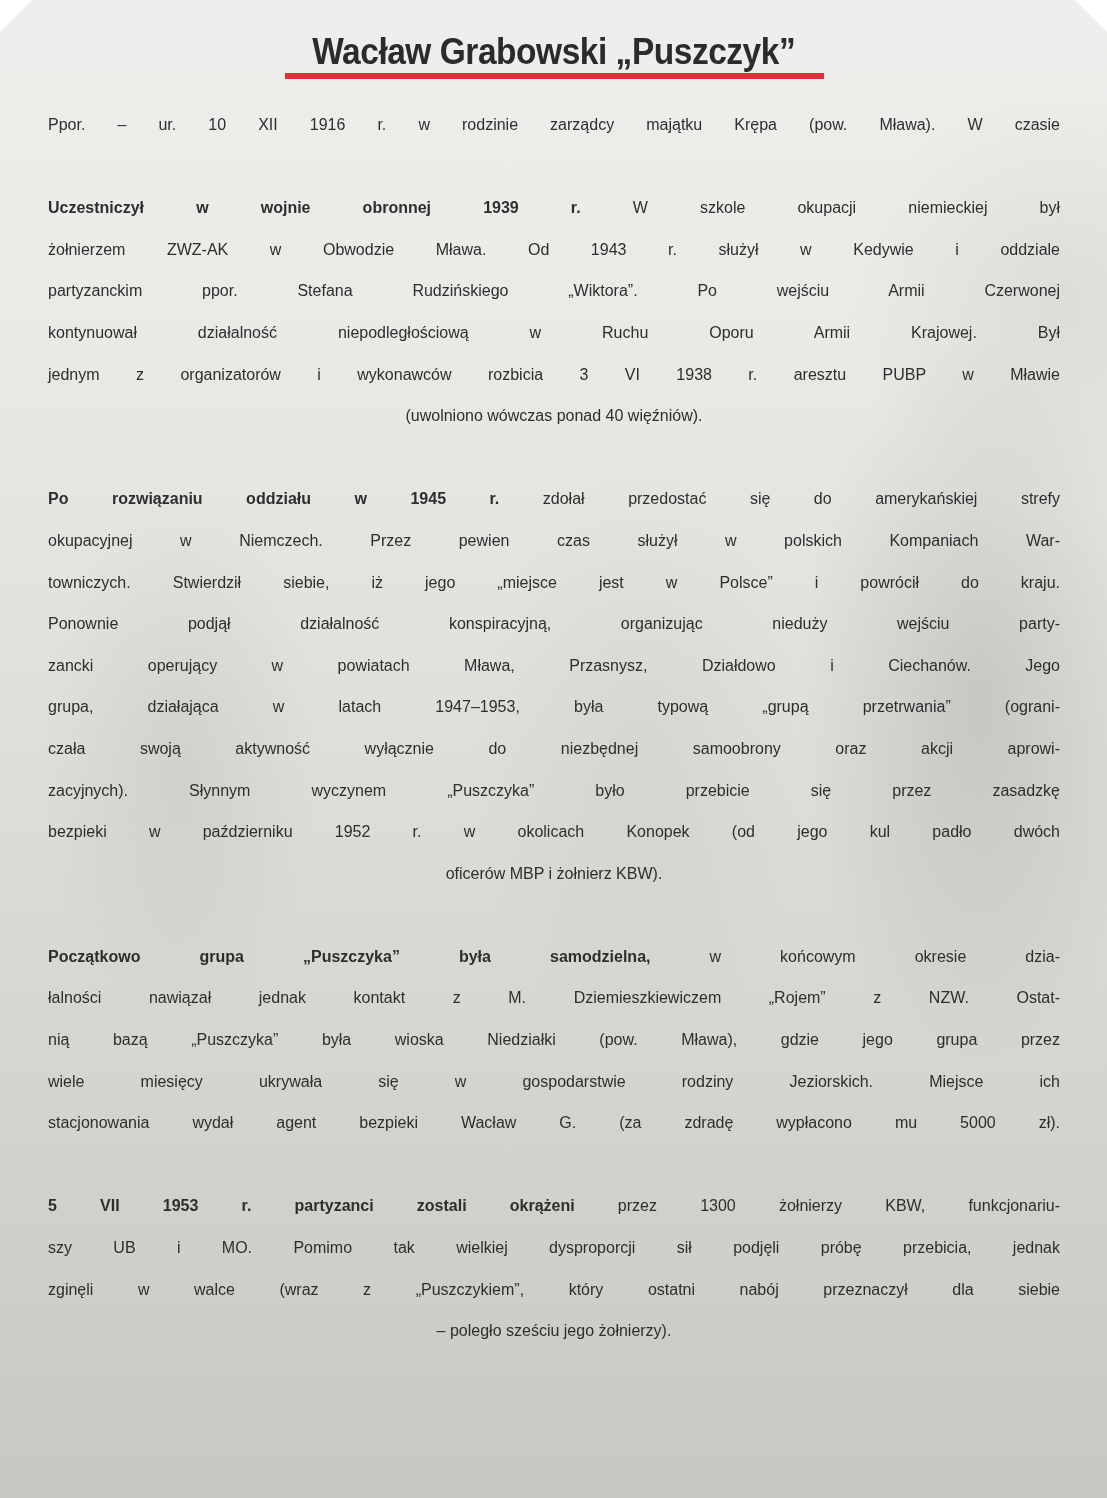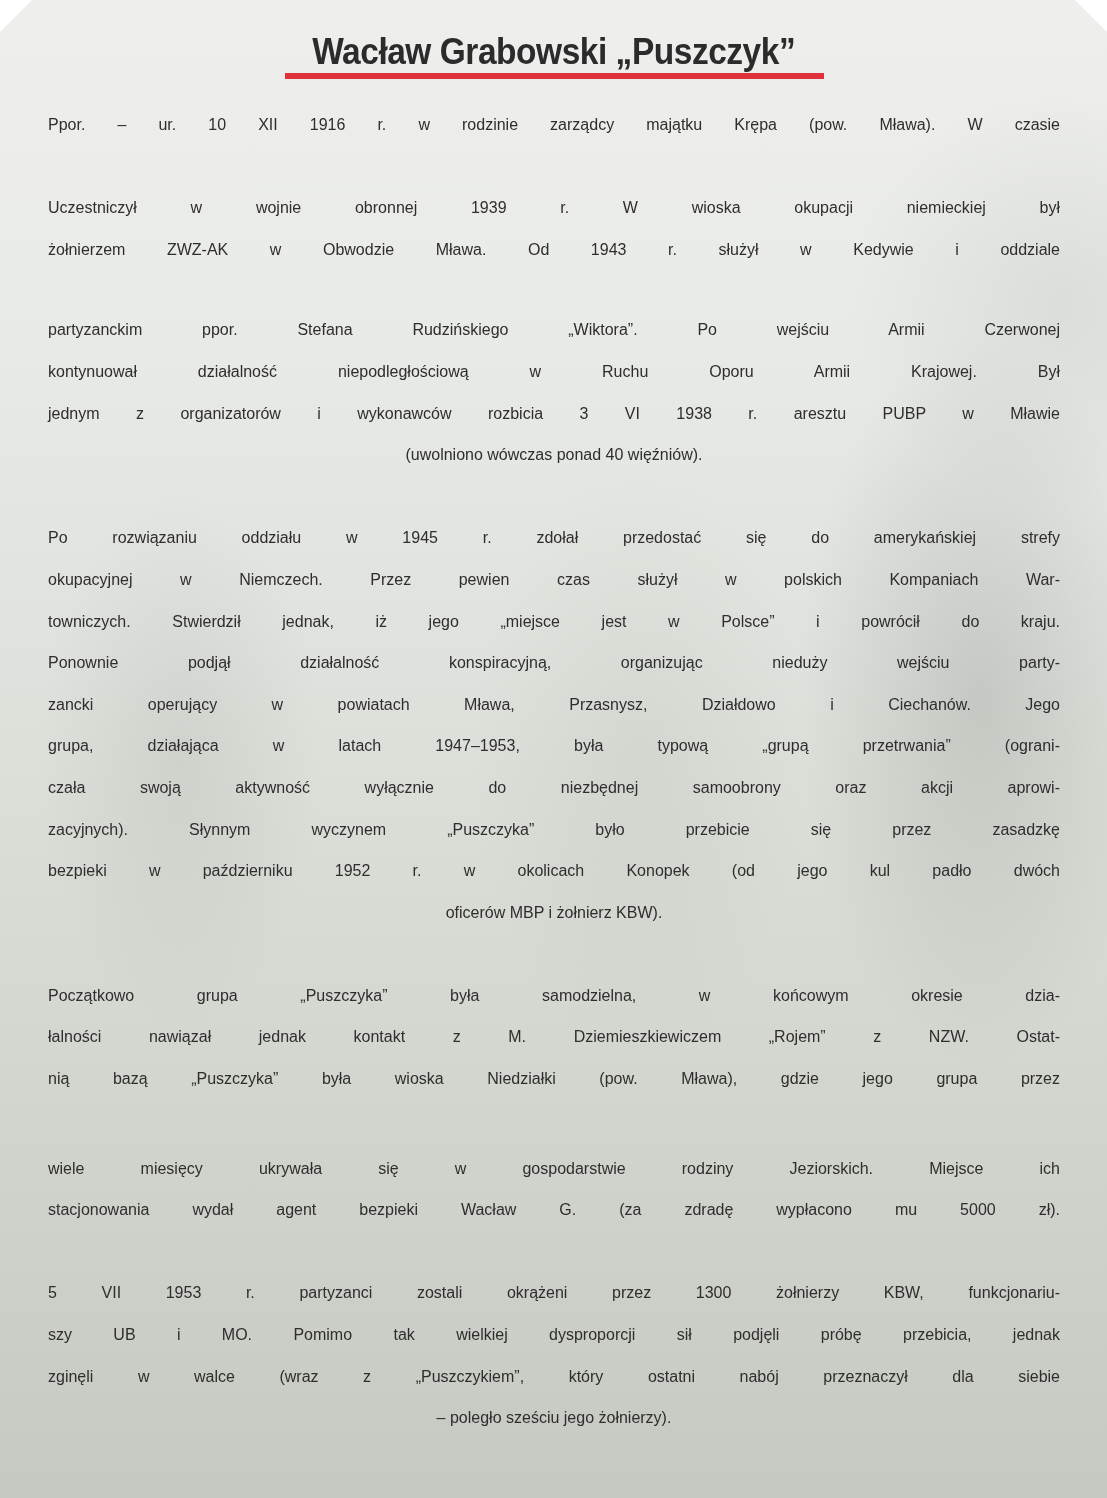--- a/index.html
+++ b/index.html
@@ -31,65 +31,65 @@
   .body-text {
     position: absolute; left: 48px; width: 1012px; top: 104px;
     color: #2e2e2e; font-size: 16px; line-height: 41.6px;
   }
   .para { margin: 0 0 41.6px 0; }
   .line {
     display: block; white-space: nowrap; text-align: justify; text-align-last: justify;
     height: 41.6px; overflow: visible;
   }
   .line.center { text-align: center; text-align-last: center; }
-  .line b { font-weight: 400; }
+  .line b { font-weight: 700; }
   .line .txt { display: inline; }
 </style>
 </head>
 <body>
 
 <div class="page">
   <div class="title-wrap">
     <span class="title">Wacław Grabowski „Puszczyk”</span>
   </div>
   <div class="title-underline"></div>
 
   <div class="body-text" id="body-text">
 
     <div class="para">
       <span class="line" style="white-space: nowrap;"><b></b><span class="txt">Ppor. – ur. 10 XII 1916 r. w rodzinie zarządcy majątku Krępa (pow. Mława). W czasie</span></span>
     </div>
 
     <div class="para">
-      <span class="line" style="white-space: nowrap;"><b>Uczestniczył w wojnie obronnej 1939 r.</b><span class="txt"> W wioska okupacji niemieckiej był</span></span>
+      <span class="line" style="white-space: nowrap;"><b>Uczestniczył w wojnie obronnej 1939 r.</b><span class="txt"> W szkole okupacji niemieckiej był</span></span>
       <span class="line" style="white-space: nowrap;"><b></b><span class="txt">żołnierzem ZWZ-AK w Obwodzie Mława. Od 1943 r. służył w Kedywie i oddziale</span></span>
-      <span class="line" style="white-space: nowrap; margin-top: 39px;"><b></b><span class="txt">partyzanckim ppor. Stefana Rudzińskiego „Wiktora”. Po wejściu Armii Czerwonej</span></span>
+      <span class="line" style="white-space: nowrap;"><b></b><span class="txt">partyzanckim ppor. Stefana Rudzińskiego „Wiktora”. Po wejściu Armii Czerwonej</span></span>
       <span class="line" style="white-space: nowrap;"><b></b><span class="txt">kontynuował działalność niepodległościową w Ruchu Oporu Armii Krajowej. Był</span></span>
       <span class="line" style="white-space: nowrap;"><b></b><span class="txt">jednym z organizatorów i wykonawców rozbicia 3 VI 1938 r. aresztu PUBP w Mławie</span></span>
       <span class="line center" style="white-space: nowrap;"><b></b><span class="txt">(uwolniono wówczas ponad 40 więźniów).</span></span>
     </div>
 
     <div class="para">
       <span class="line" style="white-space: nowrap;"><b>Po rozwiązaniu oddziału w 1945 r.</b><span class="txt"> zdołał przedostać się do amerykańskiej strefy</span></span>
       <span class="line" style="white-space: nowrap;"><b></b><span class="txt">okupacyjnej w Niemczech. Przez pewien czas służył w polskich Kompaniach War-</span></span>
-      <span class="line" style="white-space: nowrap;"><b></b><span class="txt">towniczych. Stwierdził jednak, iż jego „miejsce jest w Polsce” i powrócił do kraju.</span></span>
+      <span class="line" style="white-space: nowrap;"><b></b><span class="txt">towniczych. Stwierdził siebie, iż jego „miejsce jest w Polsce” i powrócił do kraju.</span></span>
       <span class="line" style="white-space: nowrap;"><b></b><span class="txt">Ponownie podjął działalność konspiracyjną, organizując nieduży wejściu party-</span></span>
       <span class="line" style="white-space: nowrap;"><b></b><span class="txt">zancki operujący w powiatach Mława, Przasnysz, Działdowo i Ciechanów. Jego</span></span>
       <span class="line" style="white-space: nowrap;"><b></b><span class="txt">grupa, działająca w latach 1947–1953, była typową „grupą przetrwania” (ograni-</span></span>
       <span class="line" style="white-space: nowrap;"><b></b><span class="txt">czała swoją aktywność wyłącznie do niezbędnej samoobrony oraz akcji aprowi-</span></span>
       <span class="line" style="white-space: nowrap;"><b></b><span class="txt">zacyjnych). Słynnym wyczynem „Puszczyka” było przebicie się przez zasadzkę</span></span>
       <span class="line" style="white-space: nowrap;"><b></b><span class="txt">bezpieki w październiku 1952 r. w okolicach Konopek (od jego kul padło dwóch</span></span>
       <span class="line center" style="white-space: nowrap;"><b></b><span class="txt">oficerów MBP i żołnierz KBW).</span></span>
     </div>
 
     <div class="para">
       <span class="line" style="white-space: nowrap;"><b>Początkowo grupa „Puszczyka” była samodzielna,</b><span class="txt"> w końcowym okresie dzia-</span></span>
       <span class="line" style="white-space: nowrap;"><b></b><span class="txt">łalności nawiązał jednak kontakt z M. Dziemieszkiewiczem „Rojem” z NZW. Ostat-</span></span>
       <span class="line" style="white-space: nowrap;"><b></b><span class="txt">nią bazą „Puszczyka” była wioska Niedziałki (pow. Mława), gdzie jego grupa przez</span></span>
-      <span class="line" style="white-space: nowrap; margin-top: 48px;"><b></b><span class="txt">wiele miesięcy ukrywała się w gospodarstwie rodziny Jeziorskich. Miejsce ich</span></span>
+      <span class="line" style="white-space: nowrap;"><b></b><span class="txt">wiele miesięcy ukrywała się w gospodarstwie rodziny Jeziorskich. Miejsce ich</span></span>
       <span class="line" style="white-space: nowrap;"><b></b><span class="txt">stacjonowania wydał agent bezpieki Wacław G. (za zdradę wypłacono mu 5000 zł).</span></span>
     </div>
 
     <div class="para">
       <span class="line" style="white-space: nowrap;"><b>5 VII 1953 r. partyzanci zostali okrążeni</b><span class="txt"> przez 1300 żołnierzy KBW, funkcjonariu-</span></span>
       <span class="line" style="white-space: nowrap;"><b></b><span class="txt">szy UB i MO. Pomimo tak wielkiej dysproporcji sił podjęli próbę przebicia, jednak</span></span>
       <span class="line" style="white-space: nowrap;"><b></b><span class="txt">zginęli w walce (wraz z „Puszczykiem”, który ostatni nabój przeznaczył dla siebie</span></span>
       <span class="line center" style="white-space: nowrap; text-align: center;"><b></b><span class="txt">– poległo sześciu jego żołnierzy).</span></span>
     </div>
   </div>

